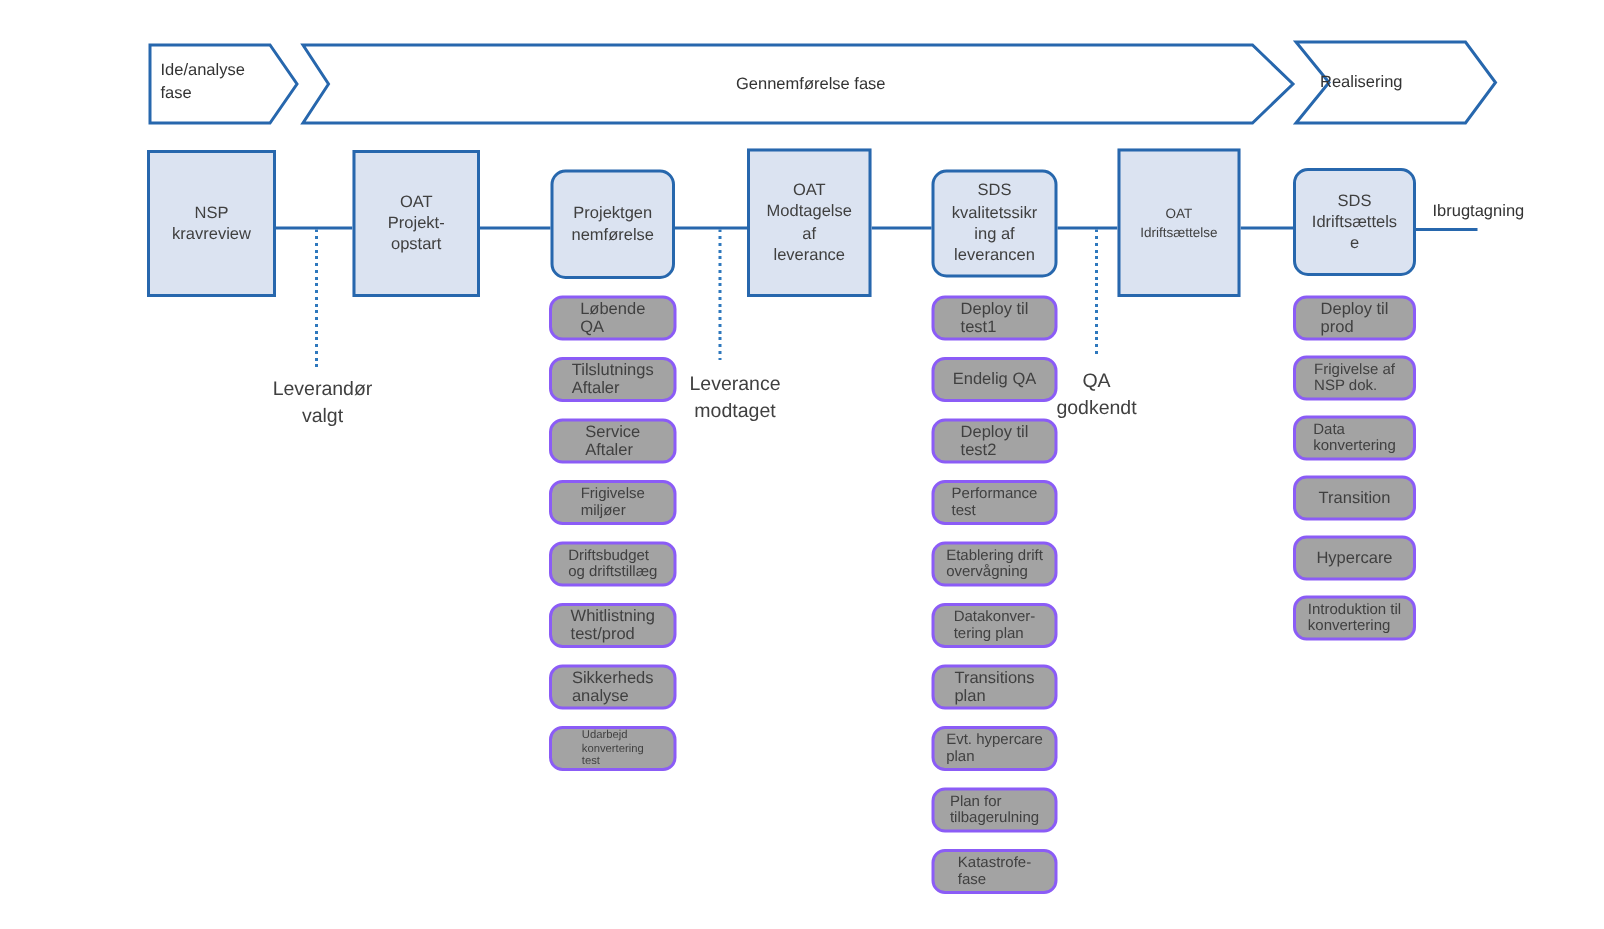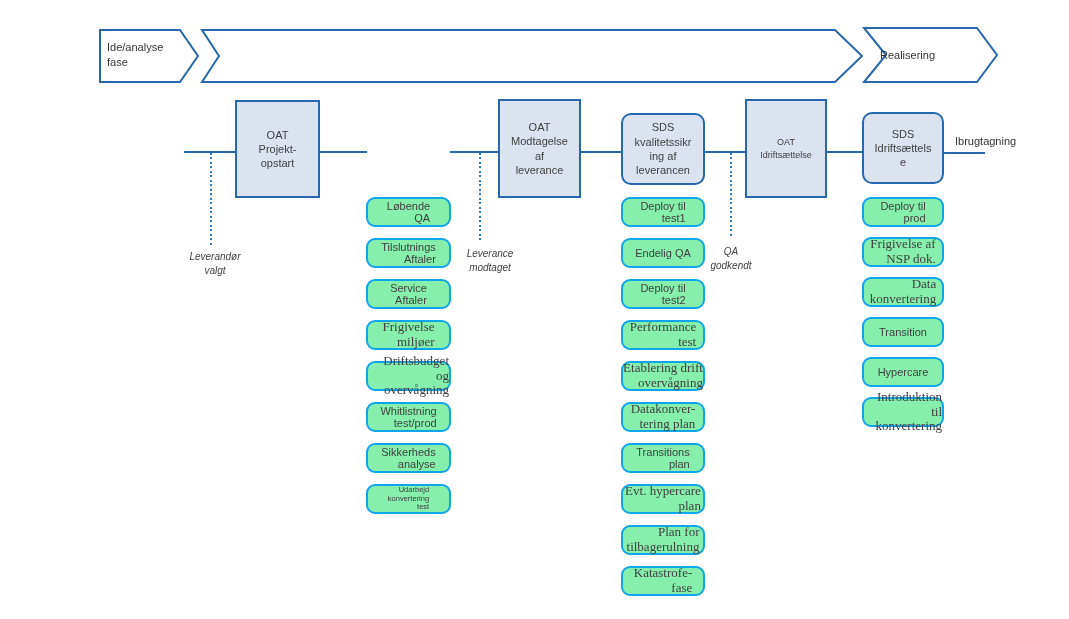--- a/index.html
+++ b/index.html
@@ -14,73 +14,78 @@
   }
   .stage{
     position:absolute;box-sizing:border-box;background:#dbe3f1;
     border:2px solid #2767ad;display:flex;align-items:center;justify-content:center;
     text-align:center;white-space:pre-line;font-size:11px;line-height:1.3;
   }
   .stage.rounded{border-radius:10px;}
   .stage.small-text{font-size:9px;line-height:1.35;}
   .task-col{position:absolute;display:flex;flex-direction:column;}
   .task{
-    box-sizing:border-box;height:30px;background:#86efac;border:2px solid #0ea5e9;
+    box-sizing:border-box;height:30px;background:#a3a3a3;border:2px solid #8b5cf6;
     border-radius:9px;display:flex;align-items:center;justify-content:center;
-    text-align:right;white-space:pre-line;line-height:1.12;flex:none;
+    text-align:left;white-space:pre-line;line-height:1.12;flex:none;
   }
   .lg{font-size:11px;}
-  .sm{font-size:13px;font-family:Liberation Serif, serif;}
+  .sm{font-size:10px;}
   .xs{font-size:7.5px;}
   .hline{position:absolute;height:2px;background:#2767ad;}
   .vdotted{
     position:absolute;width:2px;
     background:repeating-linear-gradient(to bottom,#2e78bd 0 2px,transparent 2px 4.5px);
   }
   .mlabel{
-    position:absolute;font-size:10px;line-height:1.35;text-align:center;
-    white-space:pre-line;color:#404040;font-style:italic;
+    position:absolute;font-size:13px;line-height:1.35;text-align:center;
+    white-space:pre-line;color:#404040;
   }
   .outcome{position:absolute;font-size:11px;color:#333333;}
 </style>
 </head>
 <body>
 
 <div class="canvas">
 
   <svg class="phase-svg" width="1069" height="95">
     <polygon points="100,30 180,30 198,56 180,82 100,82" fill="#ffffff" stroke="#2767ad" stroke-width="2"></polygon>
     <polygon points="202,30 835,30 862,56 835,82 202,82 219,56" fill="#ffffff" stroke="#2767ad" stroke-width="2"></polygon>
     <polygon points="864,28 977,28 997,55 977,82 864,82 886,55" fill="#ffffff" stroke="#2767ad" stroke-width="2"></polygon>
   </svg>
   <div class="phase-label" style="left:107px;top:40px;width:72px;text-align:left;">Ide/analyse
 fase</div>
+  <div class="phase-label" style="left:219px;top:49px;width:643px;text-align:center;">Gennemførelse fase</div>
   <div class="phase-label" style="left:880px;top:48px;width:104px;text-align:left;">Realisering</div>
 
   <div class="hline" style="left:184px;top:151px;width:51px;"></div>
   <div class="hline" style="left:320px;top:151px;width:47px;"></div>
   <div class="hline" style="left:450px;top:151px;width:48px;"></div>
   <div class="hline" style="left:581px;top:151px;width:40px;"></div>
   <div class="hline" style="left:705px;top:151px;width:40px;"></div>
   <div class="hline" style="left:827px;top:151px;width:35px;"></div>
   <div class="hline" style="left:944px;top:152px;width:41px;"></div>
 
   <div class="vdotted" style="left:210px;top:153px;height:93px;"></div>
   <div class="vdotted" style="left:479px;top:153px;height:87px;"></div>
   <div class="vdotted" style="left:730px;top:153px;height:85px;"></div>
   <div class="mlabel" style="left:175px;top:250px;width:80px;">Leverandør
 valgt</div>
   <div class="mlabel" style="left:450px;top:247px;width:80px;">Leverance
 modtaget</div>
   <div class="mlabel" style="left:691px;top:245px;width:80px;">QA
 godkendt</div>
 
+  <div class="stage" style="left:98px;top:100px;width:86px;height:98px;">NSP
+kravreview</div>
   <div class="stage" style="left:235px;top:100px;width:85px;height:98px;">OAT
 Projekt-
 opstart</div>
+  <div class="stage rounded" style="left:367px;top:113px;width:83px;height:73px;">Projektgen
+nemførelse</div>
   <div class="stage" style="left:498px;top:99px;width:83px;height:99px;">OAT
 Modtagelse
 af
 leverance</div>
   <div class="stage rounded" style="left:621px;top:113px;width:84px;height:72px;">SDS
 kvalitetssikr
 ing af
 leverancen</div>
   <div class="stage small-text" style="left:745px;top:99px;width:82px;height:99px;">OAT
 Idriftsættelse</div>
@@ -93,21 +98,21 @@
   <div class="task-col" style="left:366px;top:197px;width:85px;gap:11px;">
     <div class="task lg">Løbende
 QA</div>
     <div class="task lg">Tilslutnings
 Aftaler</div>
     <div class="task lg">Service
 Aftaler</div>
     <div class="task sm">Frigivelse
 miljøer</div>
     <div class="task sm">Driftsbudget
-og overvågning</div>
+og driftstillæg</div>
     <div class="task lg">Whitlistning
 test/prod</div>
     <div class="task lg">Sikkerheds
 analyse</div>
     <div class="task xs">Udarbejd
 konvertering
 test</div>
   </div>
 
   <div class="task-col" style="left:621px;top:197px;width:84px;gap:11px;">

